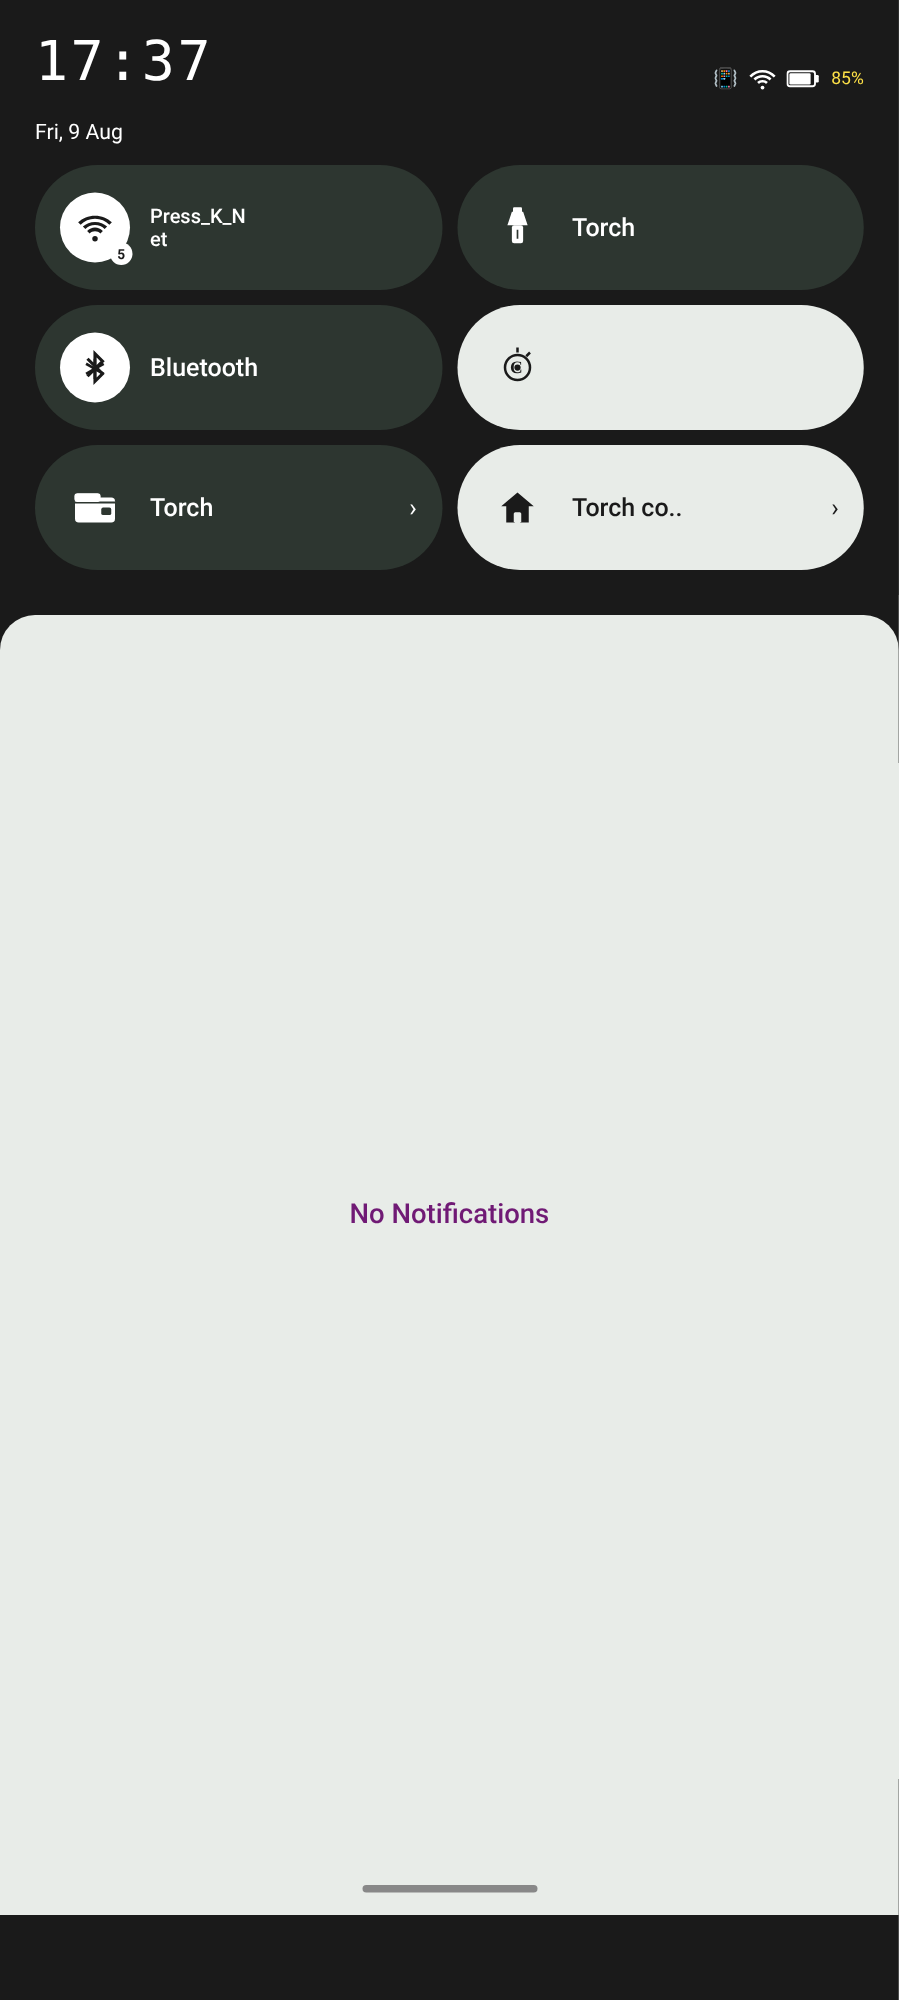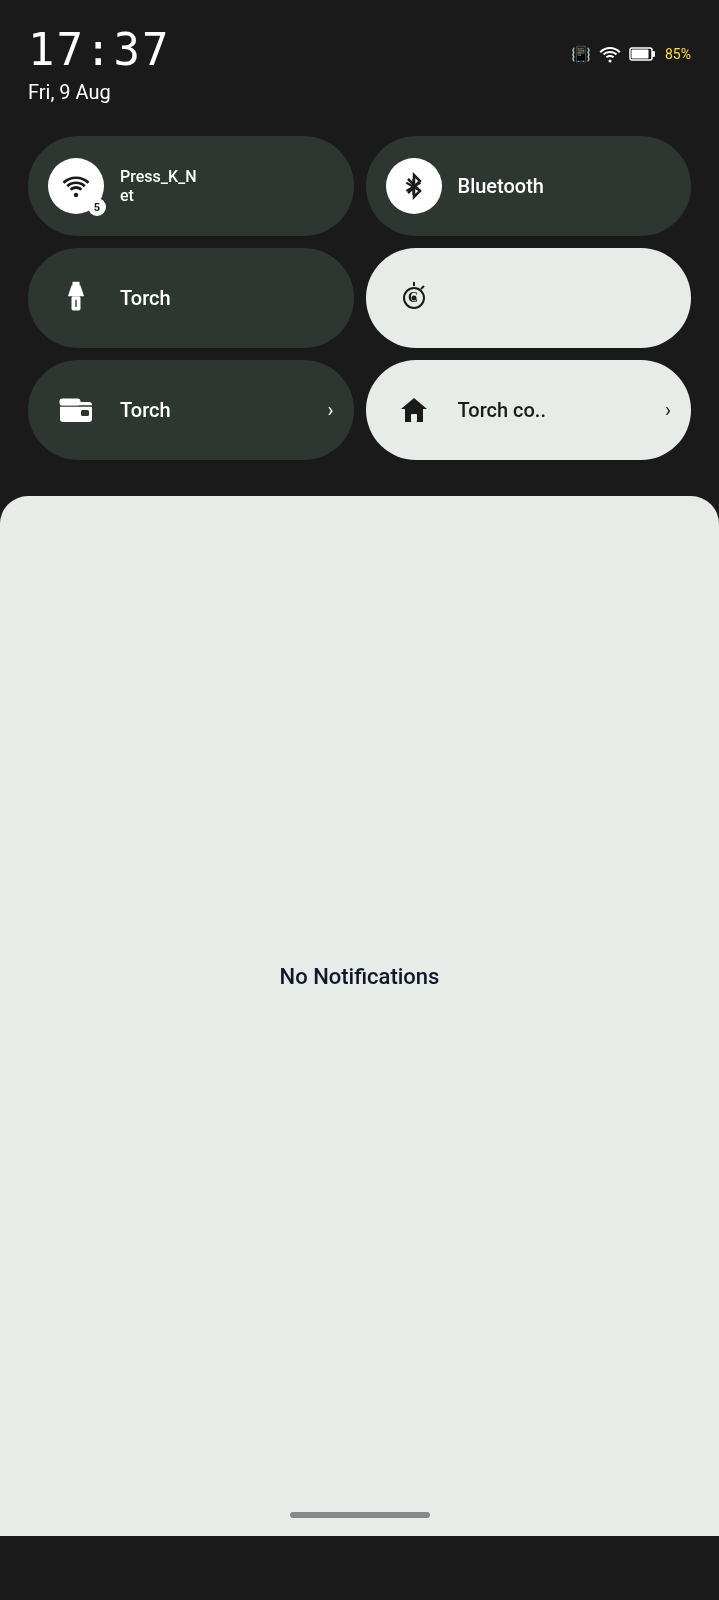--- a/index.html
+++ b/index.html
@@ -14,22 +14,22 @@
     }
 
     .top-section {
       background: #1a1a1a;
       padding: 28px 28px 20px 28px;
     }
 
     .status-bar {
       display: flex;
       justify-content: space-between;
-      align-items: center;
-      margin-bottom: 8px;
+      align-items: flex-end;
+      margin-bottom: 24px;
     }
 
     .time {
       color: #ffffff;
       font-size: 44px;
       font-weight: 300;
       letter-spacing: 2px;
       line-height: 1;
       font-family: monospace;
     }
@@ -46,22 +46,22 @@
       font-size: 14px;
     }
 
     .battery-text {
       color: #ffffff;
       font-size: 18px;
     }
 
     .date-row {
       color: #ffffff;
-      font-size: 20px;
-      margin-bottom: 32px;
+      font-size: 17px;
+      margin-bottom: 16px;
     }
 
     .quick-tiles {
       display: grid;
       grid-template-columns: 1fr 1fr;
       gap: 12px;
       margin-bottom: 0;
     }
 
     .tile {
@@ -131,21 +131,21 @@
       flex: 1;
       min-height: 1040px;
       display: flex;
       align-items: center;
       justify-content: center;
       margin-top: 16px;
       position: relative;
     }
 
     .no-notifications {
-      color: #0f172a;
+      color: #701a75;
       font-size: 22px;
       font-weight: 500;
       position: absolute;
       top: 50%;
       left: 50%;
       transform: translate(-50%, -50%);
       margin-top: -40px;
     }
 
     .home-indicator {
@@ -212,39 +212,39 @@
           <path d="M15 11c3 0 5.7 1.2 7.7 3.2l2-2C22.2 9.8 18.8 8.5 15 8.5s-7.2 1.3-9.7 3.7l2 2C9.3 12.2 12 11 15 11z"></path>
           <path d="M15 16c1.7 0 3.2.7 4.3 1.8l2-2C19.5 14 17.4 13 15 13s-4.5 1-6.3 2.8l2 2C11.8 16.7 13.3 16 15 16z"></path>
           <circle cx="15" cy="22" r="2.2"></circle>
         </svg>
         <div class="wifi-badge">5</div>
       </div>
       <div style="color:#fff;font-size:16px;font-weight:500;line-height:1.2;">Press_K_N<br>et</div>
     </div>
 
     <div class="tile tile-dark">
-      <div class="tile-icon-circle icon-circle-white">
-        <span class="bt-symbol" style="font-size:26px;color:#1a1a1a;">∗</span>
-        <svg width="22" height="30" viewBox="0 0 22 30" fill="#1a1a1a" style="position:absolute;">
-          <polyline points="5,8 17,20 11,26 11,4 17,10 5,22" stroke="#1a1a1a" stroke-width="2.5" fill="none"></polyline>
-        </svg>
-      </div>
-      <span class="tile-label">Bluetooth</span>
-    </div>
-
-    <div class="tile tile-dark">
       <div style="width:56px;height:56px;display:flex;align-items:center;justify-content:center;flex-shrink:0;">
         <svg width="28" height="36" viewBox="0 0 28 40" fill="white">
           <rect x="9" y="18" width="10" height="16" rx="2" fill="white"></rect>
           <polygon points="5,18 23,18 19,6 9,6" fill="white"></polygon>
           <rect x="10" y="2" width="8" height="5" rx="1" fill="white"></rect>
           <line x1="14" y1="22" x2="14" y2="30" stroke="#2d3630" stroke-width="1.5"></line>
         </svg>
       </div>
       <span class="tile-label">Torch</span>
+    </div>
+
+    <div class="tile tile-dark">
+      <div class="tile-icon-circle icon-circle-white">
+        <span class="bt-symbol" style="font-size:26px;color:#1a1a1a;">∗</span>
+        <svg width="22" height="30" viewBox="0 0 22 30" fill="#1a1a1a" style="position:absolute;">
+          <polyline points="5,8 17,20 11,26 11,4 17,10 5,22" stroke="#1a1a1a" stroke-width="2.5" fill="none"></polyline>
+        </svg>
+      </div>
+      <span class="tile-label">Bluetooth</span>
     </div>
 
     <div class="tile tile-light">
       <div style="width:56px;height:56px;display:flex;align-items:center;justify-content:center;flex-shrink:0;">
         <svg width="36" height="36" viewBox="0 0 36 36" fill="none">
           <circle cx="18" cy="18" r="10" stroke="#1a1a1a" stroke-width="2" fill="none"></circle>
           <circle cx="18" cy="18" r="2.5" fill="#1a1a1a"></circle>
           <line x1="18" y1="6" x2="18" y2="2" stroke="#1a1a1a" stroke-width="2"></line>
           <line x1="25" y1="9" x2="28" y2="6" stroke="#1a1a1a" stroke-width="2"></line>
           <text x="12" y="22" font-size="14" font-weight="bold" fill="#1a1a1a" font-family="Georgia,serif">C</text>

